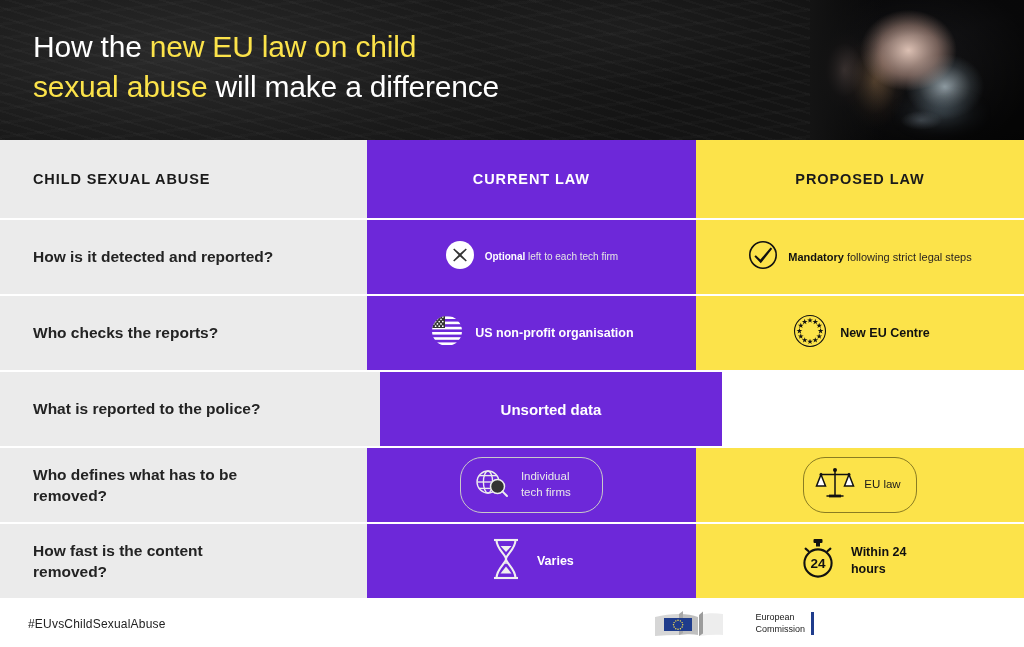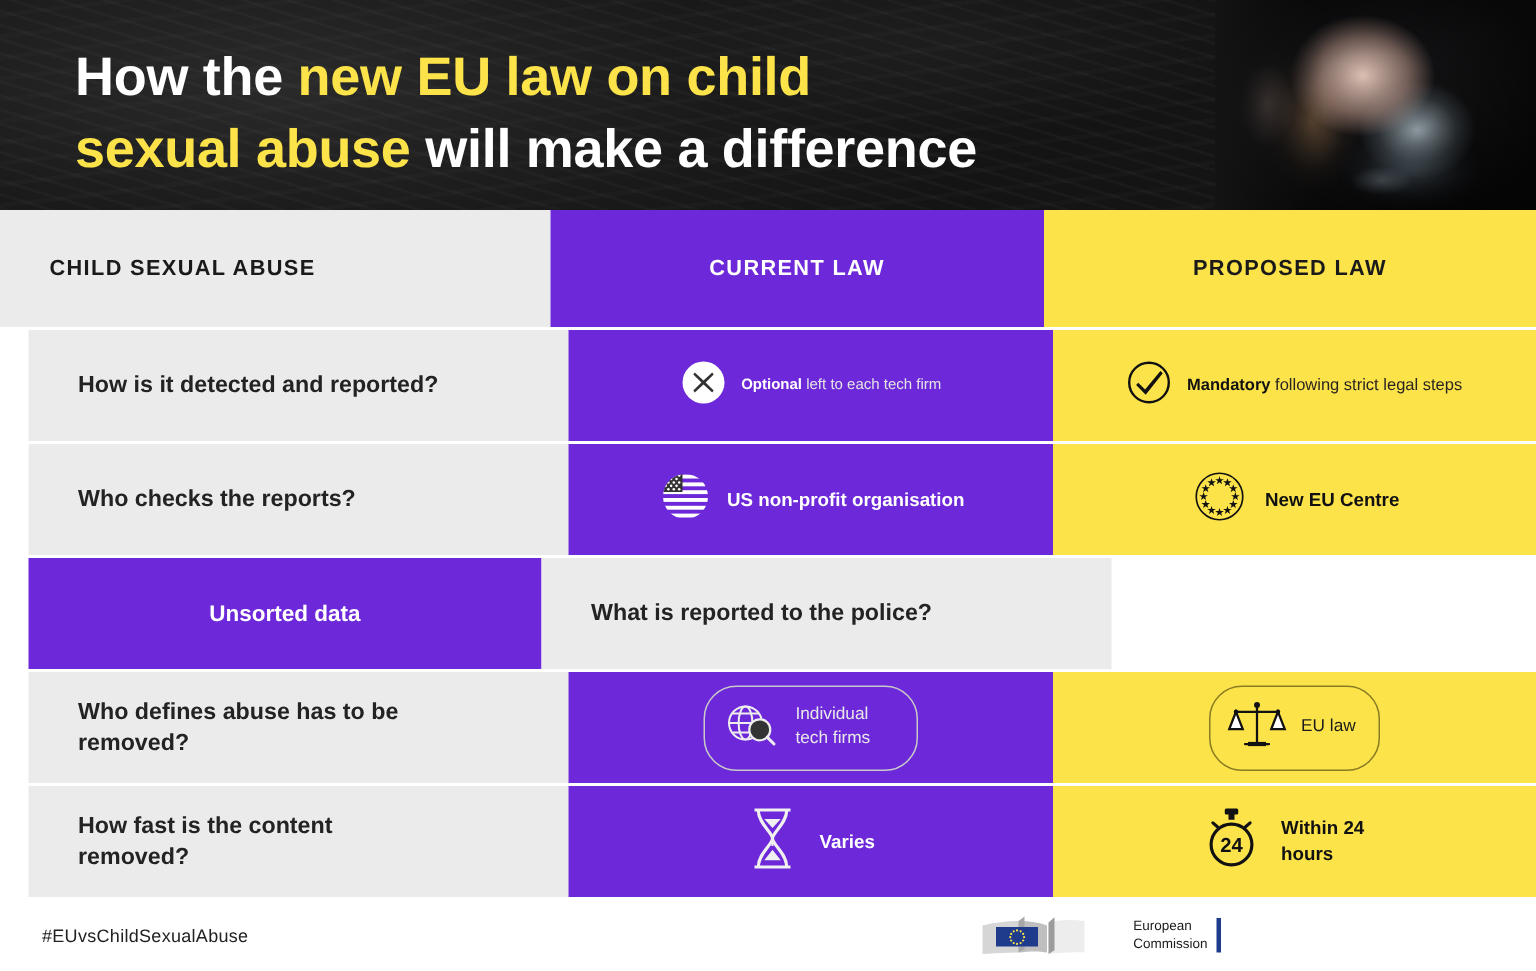--- a/index.html
+++ b/index.html
@@ -23,23 +23,23 @@
   .header-texture {
     position: absolute; inset: 0;
     background:
       repeating-linear-gradient(17deg, rgba(255,255,255,0.022) 0px, rgba(255,255,255,0.022) 2px, rgba(0,0,0,0) 2px, rgba(0,0,0,0) 9px),
       repeating-linear-gradient(-7deg, rgba(255,255,255,0.015) 0px, rgba(255,255,255,0.015) 3px, rgba(0,0,0,0) 3px, rgba(0,0,0,0) 14px),
       radial-gradient(ellipse 280px 90px at 62% 20%, rgba(255,255,255,0.035), rgba(0,0,0,0) 70%);
     pointer-events: none;
   }
   .title {
     position: absolute;
-    left: 50px; top: 27px;
-    font-size: 36px;
-    font-weight: bold;
+    left: 33px; top: 27px;
+    font-size: 30px;
+    font-weight: normal;
     line-height: 1.32;
     letter-spacing: -0.2px;
     color: #ffffff;
     z-index: 3;
     max-width: 700px;
   }
   .title .hl { color: #FCE34A; }
 
   
   .photo {
@@ -90,21 +90,21 @@
   }
   .head-cur {
     font-size: 14.5px; font-weight: bold; color: #ffffff;
     letter-spacing: 0.9px;
   }
   .head-pro {
     font-size: 14.5px; font-weight: bold; color: #1a1a1a;
     letter-spacing: 0.9px;
   }
 
-  .data-row { margin-top: 2px; padding-left: 19px; }
+  .data-row { margin-top: 2px; }
   .data-row .cell { height: 74px; }
   .q-text {
     font-size: 15.5px; font-weight: bold; color: #232323;
     line-height: 1.38;
   }
 
   .cellbox { display: flex; align-items: center; gap: 10px; }
 
   .ans-dark { font-size: 10px; color: #e4e4e4; line-height: 1.48; font-weight: normal; }
   .ans-dark b { font-weight: bold; color: #ffffff; }
@@ -301,31 +301,31 @@
                   </g>
               </g>
             </svg>
           </span>
           <span class="strong-light">New EU Centre</span>
         </div>
       </div>
     </div>
 
     <div class="row data-row">
+      <div class="cell c-q">
+        <span class="q-text">What is reported to the police?</span>
+      </div>
       <div class="cell c-cur">
         <span class="big-dark">Unsorted data</span>
       </div>
-      <div class="cell c-q">
-        <span class="q-text">What is reported to the police?</span>
-      </div>
     </div>
 
     <div class="row data-row">
       <div class="cell c-q">
-        <span class="q-text" style="max-width:220px">Who defines abuse has to be removed?</span>
+        <span class="q-text" style="max-width:220px">Who defines what has to be removed?</span>
       </div>
       <div class="cell c-cur">
         <div class="pill">
           <span>
             <svg width="40" height="36" viewBox="0 0 40 36">
               <g fill="none" stroke="#ededed" stroke-width="1.35">
                 <circle cx="16" cy="17" r="11"></circle>
                 <ellipse cx="16" cy="17" rx="4.6" ry="11"></ellipse>
                 <line x1="5" y1="17" x2="27" y2="17"></line>
                 <line x1="7.4" y1="10.6" x2="24.6" y2="10.6"></line>

